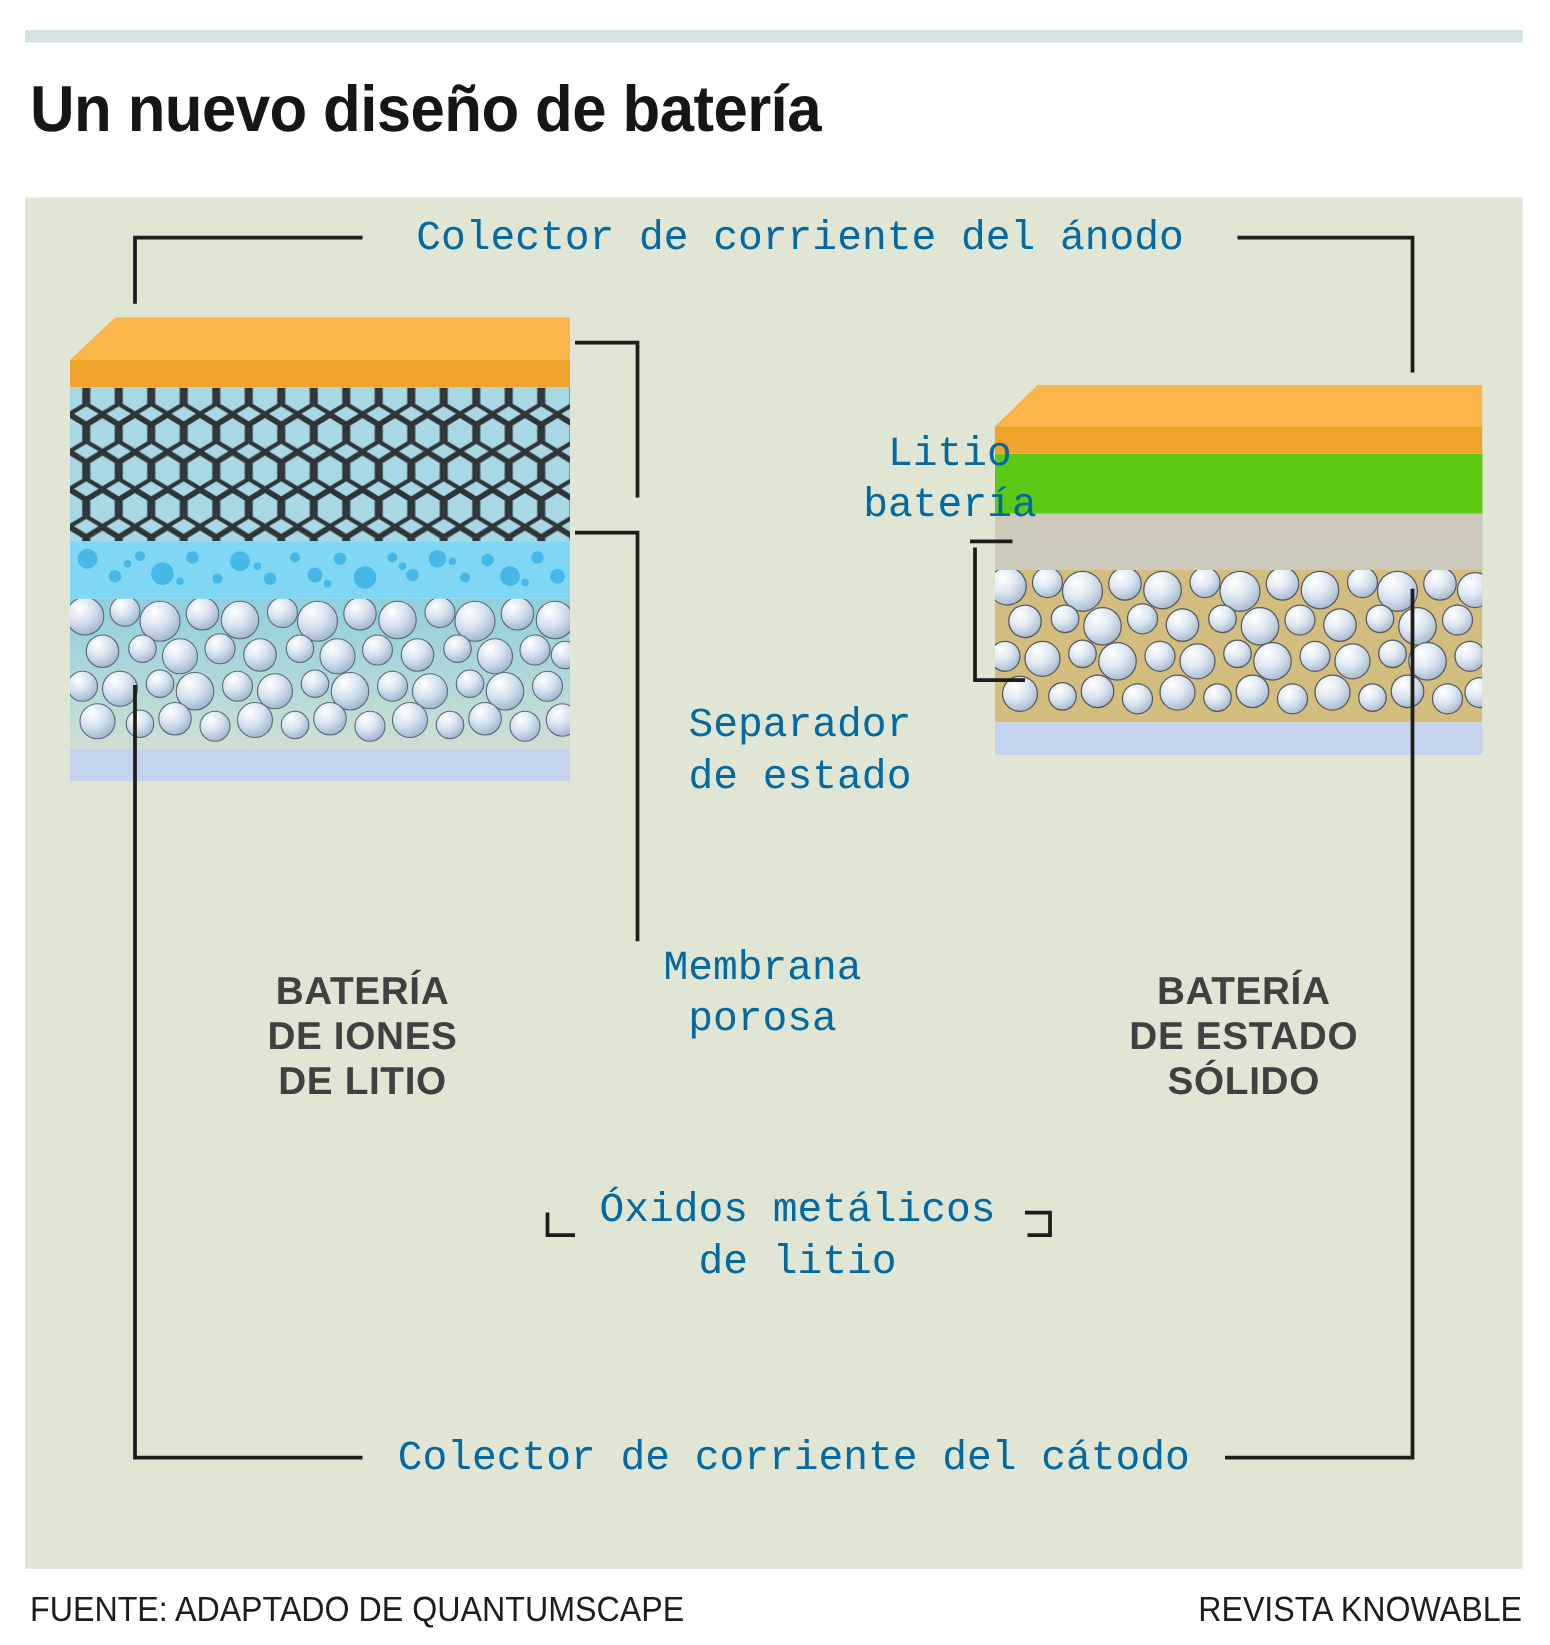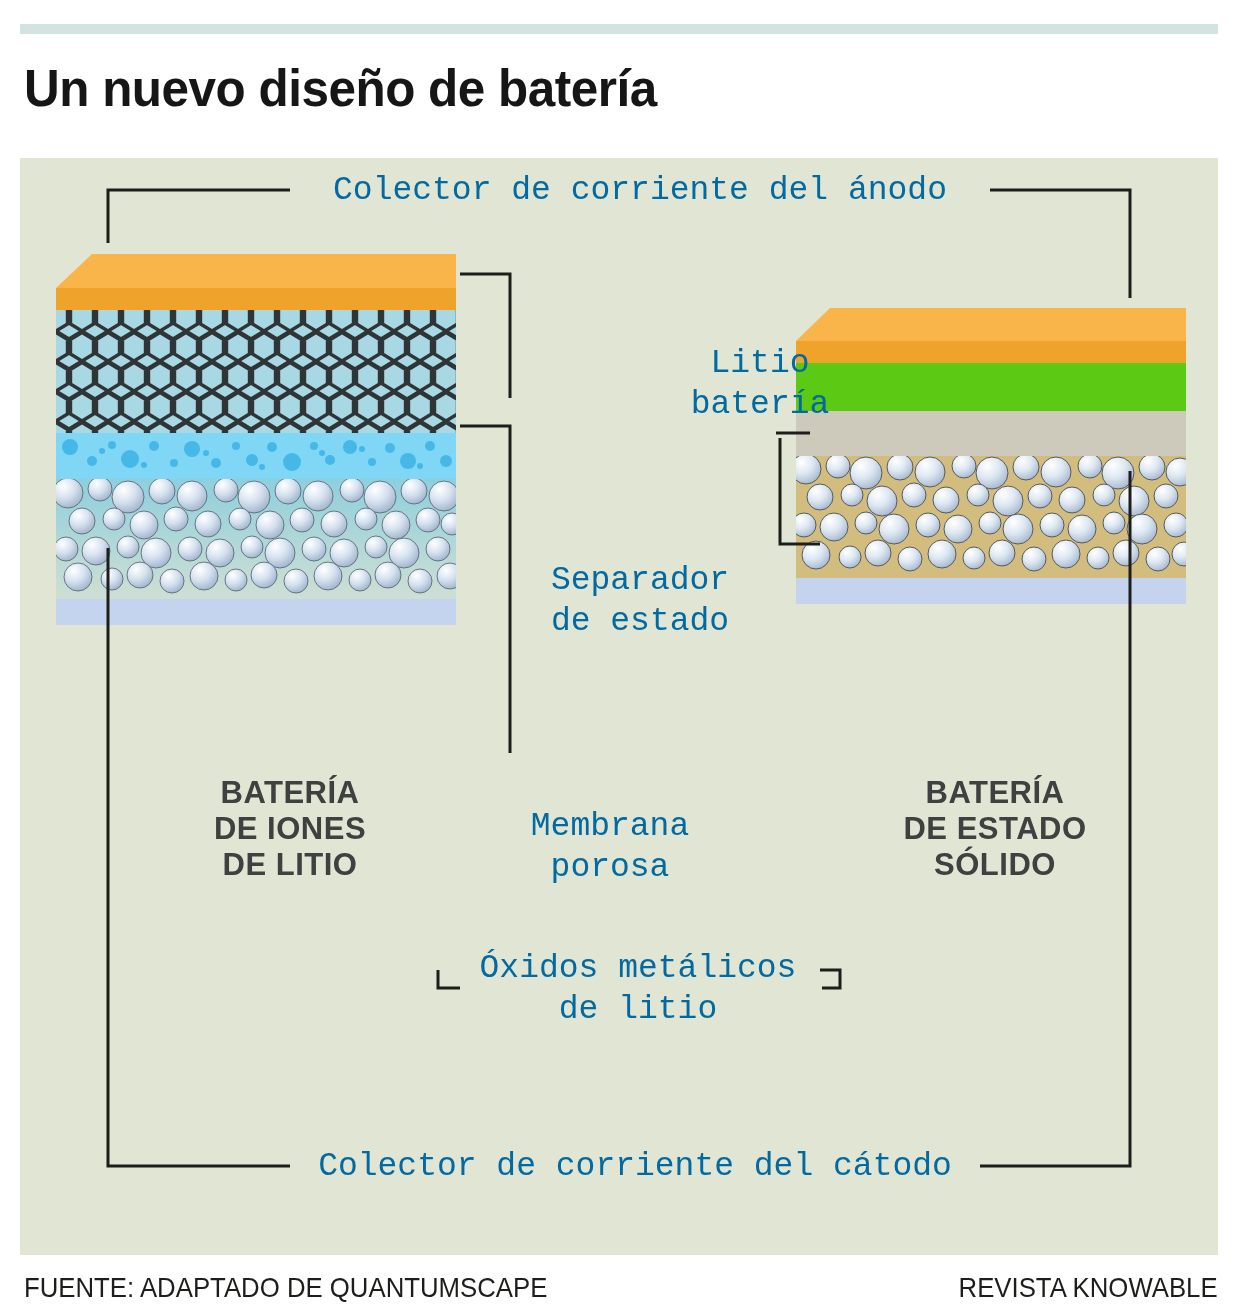--- a/index.html
+++ b/index.html
@@ -363,21 +363,21 @@
 
   <div class="lbl center" style="left:270px; top:12px; width:700px;">Colector de corriente del ánodo</div>
 
 
   <div class="lbl center" style="left:630px; top:185px; width:220px;">Litio
 batería</div>
 
   <div class="lbl center" style="left:500px; top:402px; width:240px;">Separador
 de estado</div>
 
-  <div class="lbl center" style="left:450px; top:648px; width:280px;">Membrana
+  <div class="lbl center" style="left:450px; top:596px; width:280px;">Membrana
 porosa</div>
 
   <div class="lbl center" style="left:270px; top:988px; width:690px;">Colector de corriente del cátodo</div>
 
   <div class="lbl center" style="left:428px; top:790px; width:380px;">Óxidos metálicos
 de litio</div>
 
 </div>
 
 <div id="footer-source">FUENTE: ADAPTADO DE QUANTUMSCAPE</div>

